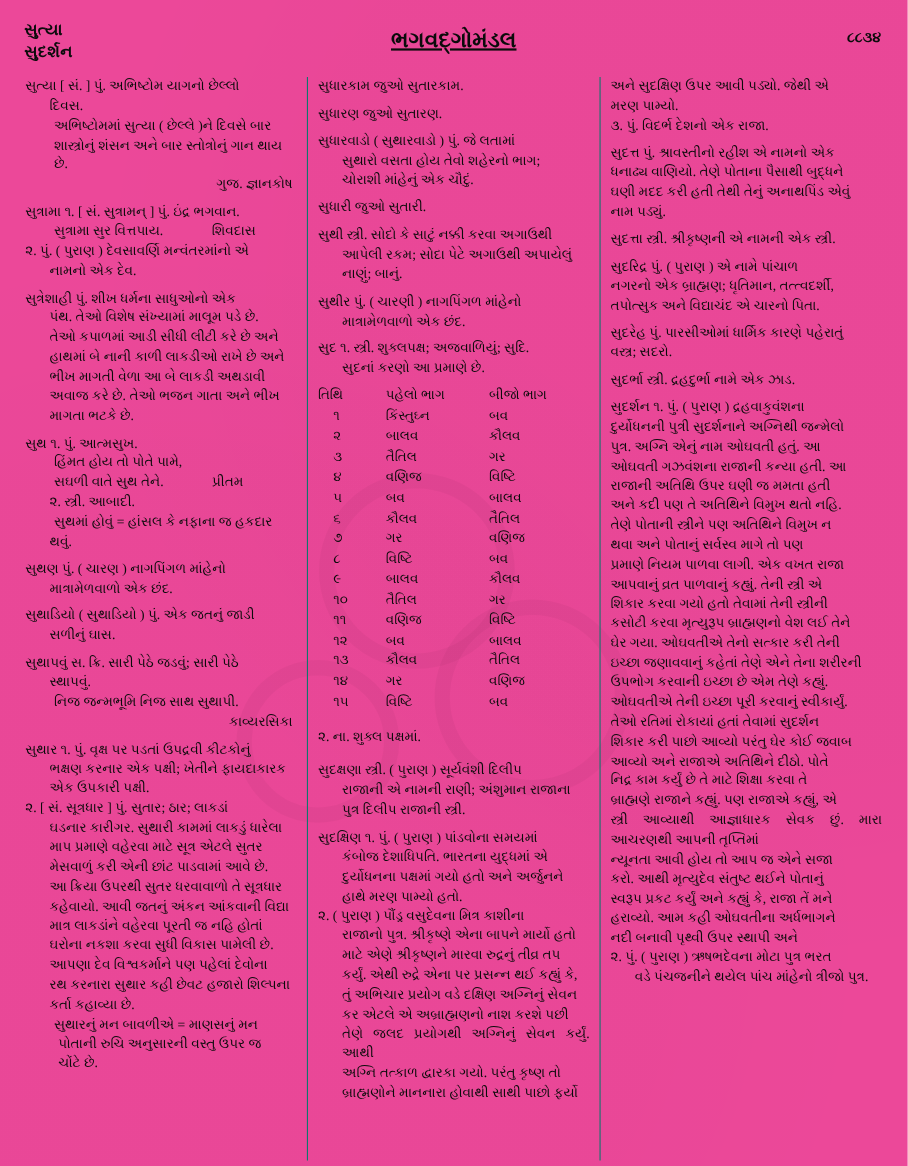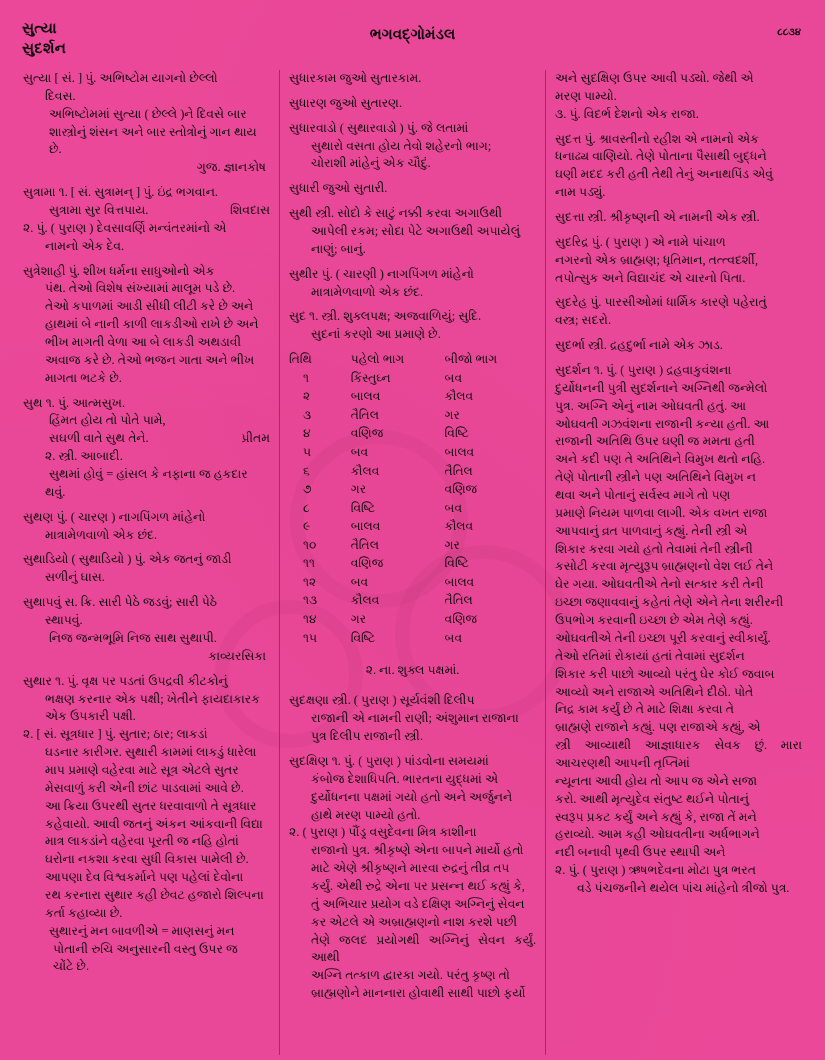--- a/index.html
+++ b/index.html
@@ -39,28 +39,29 @@
     line-height: 1.35;
     letter-spacing: .2px;
   }
   .hdr-left div { white-space: nowrap; }
   .hdr-center {
     position: absolute;
     left: 0; right: 0;
     top: 8px;
     text-align: center;
     font-weight: bold;
-    font-size: 15px;
+    font-size: 20px;
+    text-decoration: underline;
   }
   .hdr-right {
     position: absolute;
     right: 10px;
     top: 8px;
     font-weight: bold;
-    font-size: 10px;
+    font-size: 13px;
   }
 
   
   .columns {
     position: relative;
     display: flex;
     height: 985px;
     margin-top: 2px;
   }
   .col {
@@ -83,21 +84,21 @@
 
   .cite {
     padding-left: 26px;
   }
   .attrib {
     text-align: right;
     padding-right: 4px;
   }
   .citeline {
     display: flex;
-    justify-content: space-between;
+    justify-content: flex-start;
     padding-left: 26px;
     gap: 44px;
   }
 
   
   table.tithi {
     width: 100%;
     border-collapse: collapse;
     font-size: 12.2px;
     margin: 1px 0 14px 0;
@@ -108,21 +109,21 @@
     text-align: left;
     vertical-align: top;
   }
   table.tithi th { font-weight: normal; }
   table.tithi .c-tithi { width: 25%; text-align: left; padding-left: 6px; }
   table.tithi .c-first { width: 38%; }
   table.tithi .c-second { width: 37%; }
   table.tithi tbody .c-tithi { padding-left: 14px; }
   table.tithi thead th.c-tithi { padding-left: 0px; }
 
-  .tblnote { padding-left: 0px; text-align: center; }
+  .tblnote { padding-left: 0px; }
 
   
   .wm {
     position: absolute;
     border-radius: 50%;
     border: 14px solid rgba(0,0,0,0.030);
     pointer-events: none;
   }
   .wm1 { width: 150px; height: 150px; left: 290px; top: 430px; }
   .wm2 { width: 150px; height: 150px; left: 395px; top: 545px; }

